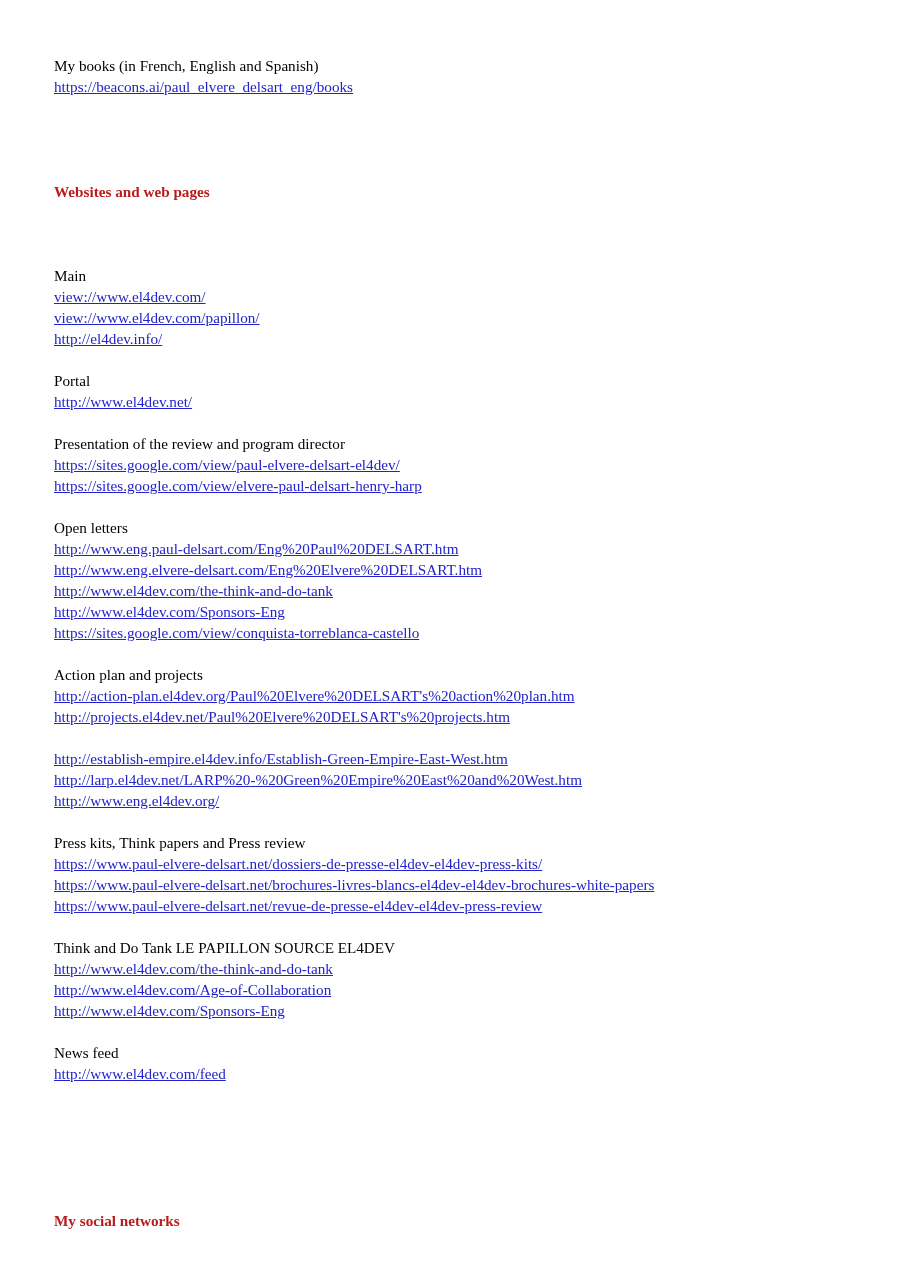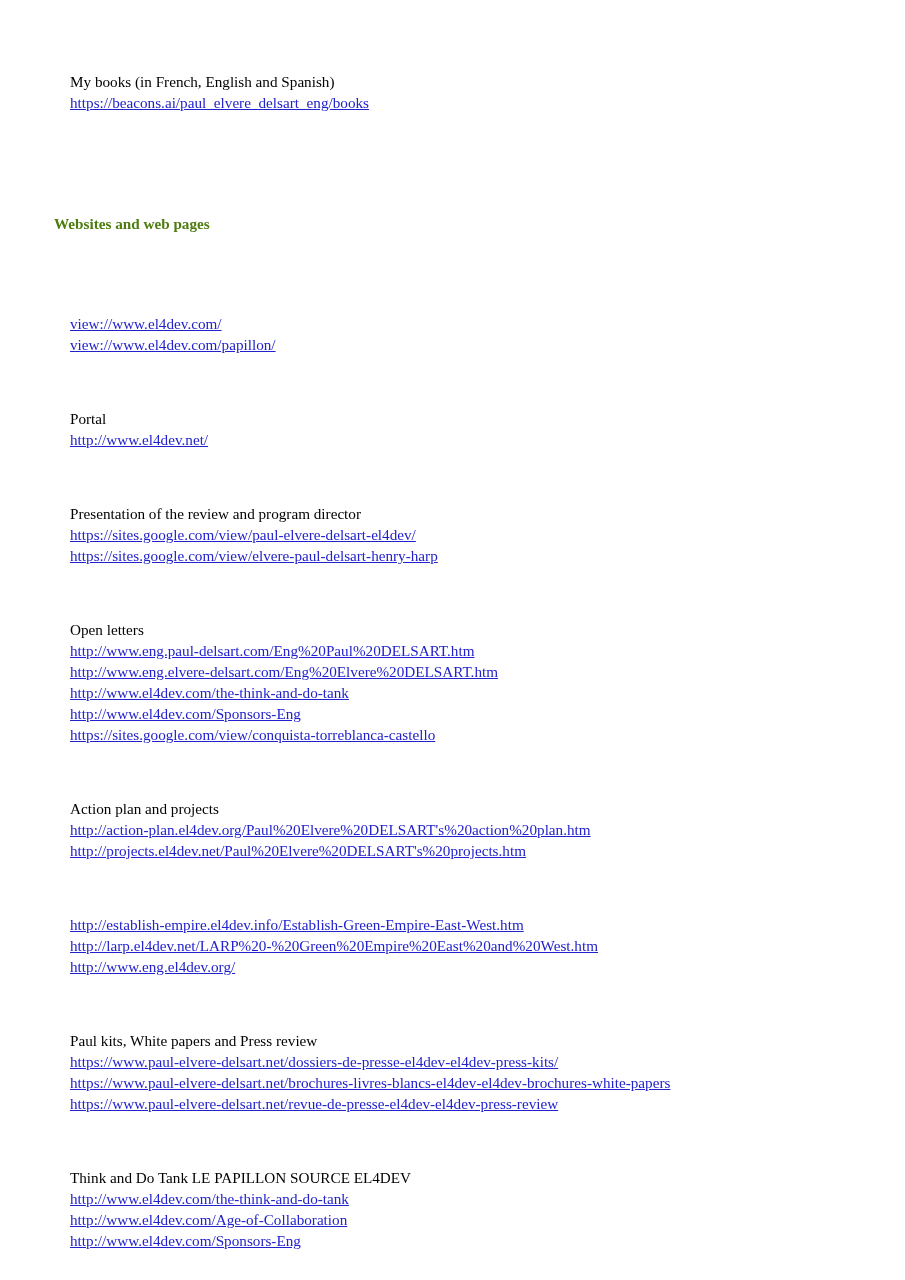--- a/index.html
+++ b/index.html
@@ -41,50 +41,52 @@
     text-decoration: underline;
     text-underline-offset: 1px;
     cursor: pointer;
     display: inline-block;
     text-align: center;
   }
   .section-head {
     font-size: 15.2px;
     line-height: 21px;
     font-weight: bold;
-    color: #4d7c0f;
+    color: #b91c1c;
     margin: 0;
     white-space: nowrap;
   }
   .gap-s  { height: 21px; }
   .gap-m  { height: 42px; }
   .gap-l  { height: 63px; }
   .gap-xl { height: 84px; }
-  .block { margin: 16px; padding: 0; }
+  .block { margin: 0; padding: 0; }
 </style>
 </head>
 <body>
 
 <div id="page">
   <div class="doc-body">
 
     <div class="block">
       <p class="para label">My books (in French, English and Spanish)</p>
       <p class="para"><a class="link" href="#">https://beacons.ai/paul_elvere_delsart_eng/books</a></p>
     </div>
 
     <div class="gap-xl"></div>
 
     <p class="section-head">Websites and web pages</p>
 
     <div class="gap-l"></div>
 
     <div class="block">
+      <p class="para label">Main</p>
       <p class="para"><a class="link" href="#">view://www.el4dev.com/</a></p>
       <p class="para"><a class="link" href="#">view://www.el4dev.com/papillon/</a></p>
+      <p class="para"><a class="link" href="#">http://el4dev.info/</a></p>
     </div>
 
     <div class="gap-s"></div>
 
     <div class="block">
       <p class="para label">Portal</p>
       <p class="para"><a class="link" href="#">http://www.el4dev.net/</a></p>
     </div>
 
     <div class="gap-s"></div>
@@ -118,39 +120,40 @@
 
     <div class="block">
       <p class="para"><a class="link" href="#">http://establish-empire.el4dev.info/Establish-Green-Empire-East-West.htm</a></p>
       <p class="para"><a class="link" href="#">http://larp.el4dev.net/LARP%20-%20Green%20Empire%20East%20and%20West.htm</a></p>
       <p class="para"><a class="link" href="#">http://www.eng.el4dev.org/</a></p>
     </div>
 
     <div class="gap-s"></div>
 
     <div class="block">
-      <p class="para label">Paul kits, White papers and Press review</p>
+      <p class="para label">Press kits, Think papers and Press review</p>
       <p class="para"><a class="link" href="#">https://www.paul-elvere-delsart.net/dossiers-de-presse-el4dev-el4dev-press-kits/</a></p>
       <p class="para"><a class="link" href="#">https://www.paul-elvere-delsart.net/brochures-livres-blancs-el4dev-el4dev-brochures-white-papers</a></p>
       <p class="para"><a class="link" href="#">https://www.paul-elvere-delsart.net/revue-de-presse-el4dev-el4dev-press-review</a></p>
     </div>
 
     <div class="gap-s"></div>
 
     <div class="block">
       <p class="para label">Think and Do Tank LE PAPILLON SOURCE EL4DEV</p>
       <p class="para"><a class="link" href="#">http://www.el4dev.com/the-think-and-do-tank</a></p>
       <p class="para"><a class="link" href="#">http://www.el4dev.com/Age-of-Collaboration</a></p>
       <p class="para"><a class="link" href="#">http://www.el4dev.com/Sponsors-Eng</a></p>
     </div>
 
     <div class="gap-s"></div>
 
     <div class="block">
       <p class="para label">News feed</p>
+      <p class="para"><a class="link" href="#">http://www.el4dev.com/feed</a></p>
     </div>
 
     <div class="gap-xl"></div>
     <div class="gap-m"></div>
 
     <p class="section-head">My social networks</p>
 
   </div>
 </div>
 

